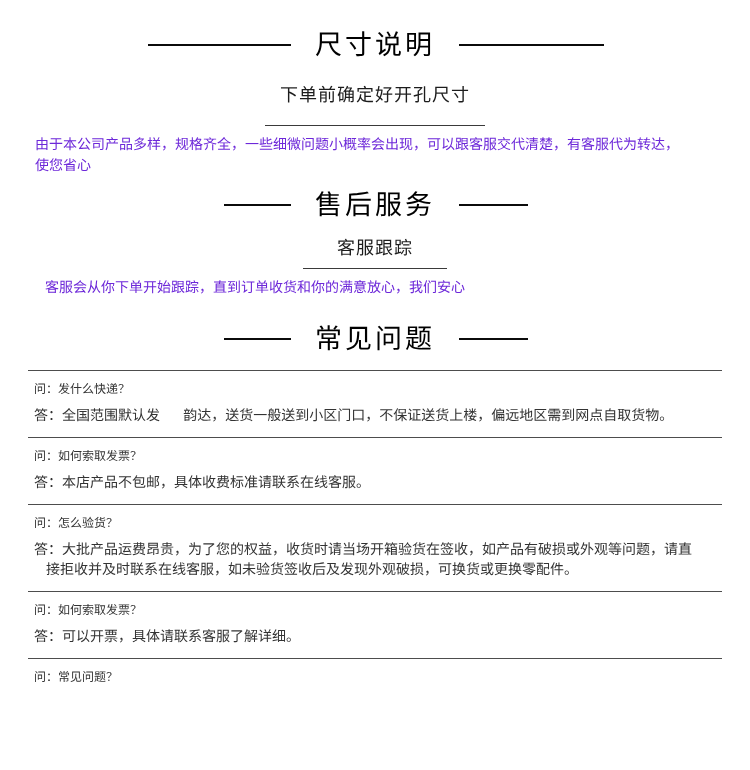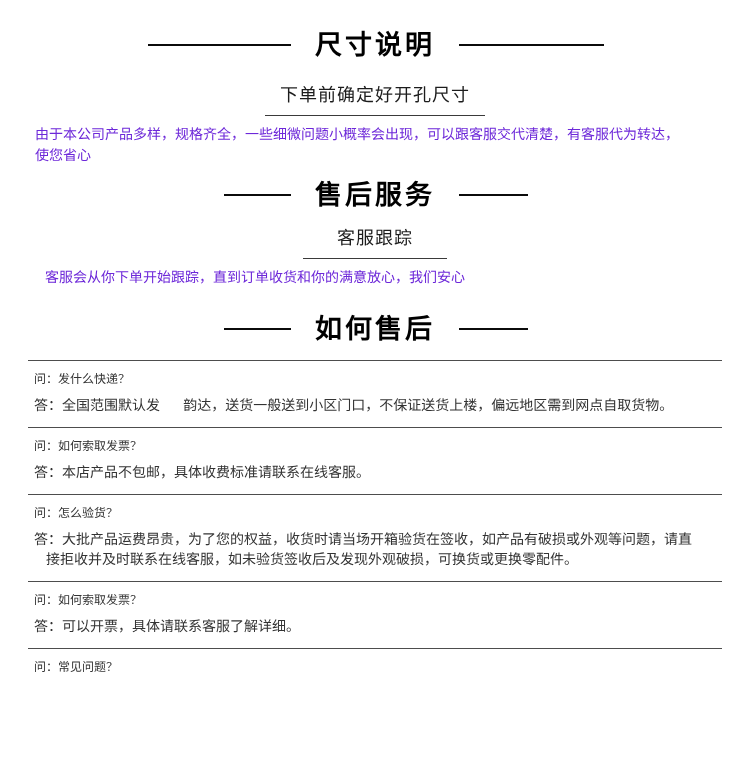--- a/index.html
+++ b/index.html
@@ -26,33 +26,33 @@
   }
   .section-title.wide  .title-line { left: 148px; right: 146px; }
   .section-title.narrow .title-line { left: 224px; right: 222px; }
   .section-title .title-text {
     position: relative;
     z-index: 1;
     display: inline-block;
     background: #ffffff;
     padding: 0 24px;
     font-size: 27px;
-    font-weight: 700;
+    font-weight: 400;
     color: #000000;
     letter-spacing: 3px;
     line-height: 34px;
   }
   
   .subtitle-row { text-align: center; }
   .subtitle-text {
     display: inline-block;
     font-size: 18px;
     color: #1c1c1c;
     line-height: 21px;
-    padding: 0 15px 9px;
+    padding: 0 15px 19px;
     border-bottom: 1px solid #3a3a3a;
     letter-spacing: 1px;
   }
   .subtitle-text.narrow-u { padding: 0 34px 9px; }
   
   .intro-text {
     font-size: 14px;
     line-height: 21px;
     color: #6d28d9;
     padding: 0 62px 0 35px;
@@ -110,21 +110,21 @@
     </div>
     <div class="subtitle-row mt-sub2">
       <span class="subtitle-text narrow-u">客服跟踪</span>
     </div>
     <p class="intro-text single">客服会从你下单开始跟踪，直到订单收货和你的满意放心，我们安心</p>
   </section>
 
   <section>
     <div class="section-title narrow mt-title3">
       <span class="title-line"></span>
-      <h2 class="title-text">如何售后</h2>
+      <h2 class="title-text">常见问题</h2>
     </div>
 
     <div class="faq-list">
 
       <div class="faq-item">
         <p class="faq-q">问：发什么快递？</p>
         <p class="faq-a">答：全国范围默认发      韵达，送货一般送到小区门口，不保证送货上楼，偏远地区需到网点自取货物。</p>
       </div>
 
       <div class="faq-item">

